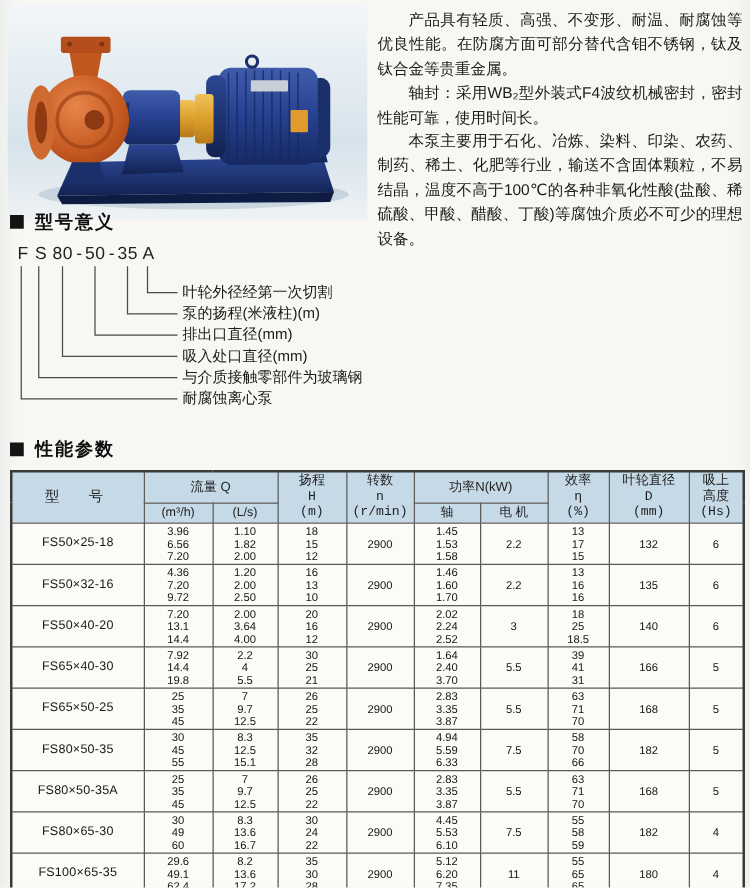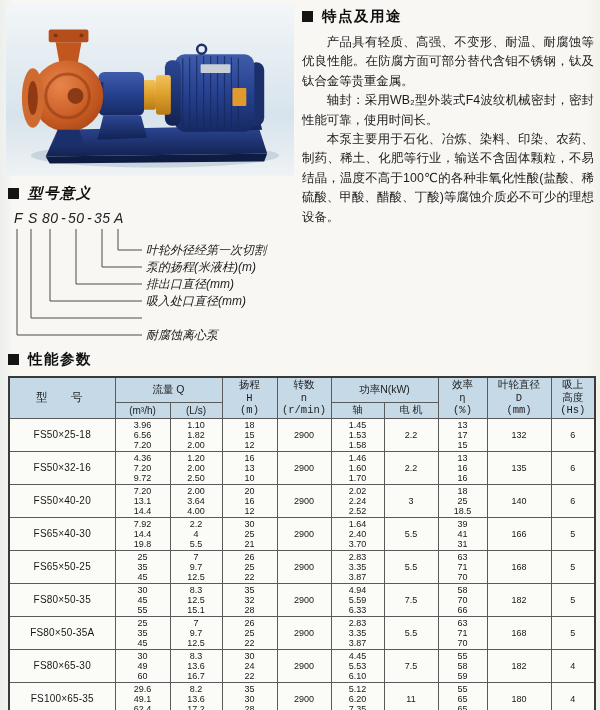--- a/index.html
+++ b/index.html
@@ -19,21 +19,21 @@
   
   .pump-photo { position:absolute; left:6px; top:4px; width:288px; height:172px; }
 
   
   .features { position:absolute; left:302px; top:7px; width:292px; }
   .features .sec-header { margin-bottom:7px; }
   .features p { font-size:12.4px; line-height:19.4px; text-align:justify;
     text-indent:2em; color:#1b1b1b; }
 
   
-  .model-sec { position:absolute; left:8px; top:184px; width:292px;font-style:italic; }
+  .model-sec { position:absolute; left:8px; top:168px; width:292px; }
   .diagram { position:relative; margin-top:7px; height:142px; }
   .code-part { position:absolute; top:0; font-size:14px; color:#222; letter-spacing:.5px; }
   .dlines { position:absolute; left:0; top:0; }
   .dlines polyline { fill:none; stroke:#4a4a4a; stroke-width:1; }
   .dlabel { position:absolute; left:138px; transform:translateY(-50%);
     font-size:12px; color:#1b1b1b; white-space:nowrap; }
 
   
   .perf-sec { position:absolute; left:8px; top:350px; width:586px; }
   table.perf { border-collapse:collapse; table-layout:fixed; width:586px;
@@ -129,24 +129,20 @@
       <circle cx="70" cy="92" r="8" fill="#8a3a12"></circle>
 
       <ellipse cx="27" cy="94" rx="11" ry="30" fill="#cf6a30"></ellipse>
       <ellipse cx="27" cy="94" rx="5" ry="17" fill="#8f3a12"></ellipse>
 
       <polygon points="52,126 74,126 78,142 48,144" fill="#1b2f6b"></polygon>
     </svg>
   </div>
 
   <section class="features">
-    <div class="sec-header">
-      <span class="bullet"></span>
-      <span class="sec-title">特点及用途</span>
-    </div>
     <p>产品具有轻质、高强、不变形、耐温、耐腐蚀等优良性能。在防腐方面可部分替代含钼不锈钢，钛及钛合金等贵重金属。</p>
     <p>轴封：采用WB₂型外装式F4波纹机械密封，密封性能可靠，使用时间长。</p>
     <p>本泵主要用于石化、冶炼、染料、印染、农药、制药、稀土、化肥等行业，输送不含固体颗粒，不易结晶，温度不高于100℃的各种非氧化性酸(盐酸、稀硫酸、甲酸、醋酸、丁酸)等腐蚀介质必不可少的理想设备。</p>
   </section>
 
   <section class="model-sec">
     <div class="sec-header">
       <span class="bullet"></span>
       <span class="sec-title">型号意义</span>
     </div>
@@ -164,20 +160,21 @@
         <polyline points="94,19 94,57 134,57"></polyline>
         <polyline points="68,19 68,74 134,74"></polyline>
         <polyline points="42,19 42,91 134,91"></polyline>
         <polyline points="23,19 23,108 134,108"></polyline>
         <polyline points="9,19 9,125 134,125"></polyline>
       </svg>
       <span class="dlabel" style="top:57px">泵的扬程(米液柱)(m)</span>
       <span class="dlabel" style="top:40px">叶轮外径经第一次切割</span>
       <span class="dlabel" style="top:74px">排出口直径(mm)</span>
       <span class="dlabel" style="top:91px">吸入处口直径(mm)</span>
+      <span class="dlabel" style="top:108px">与介质接触零部件为玻璃钢</span>
       <span class="dlabel" style="top:125px">耐腐蚀离心泵</span>
     </div>
   </section>
 
   <section class="perf-sec">
     <div class="sec-header">
       <span class="bullet"></span>
       <span class="sec-title">性能参数</span>
     </div>
     <table class="perf">

